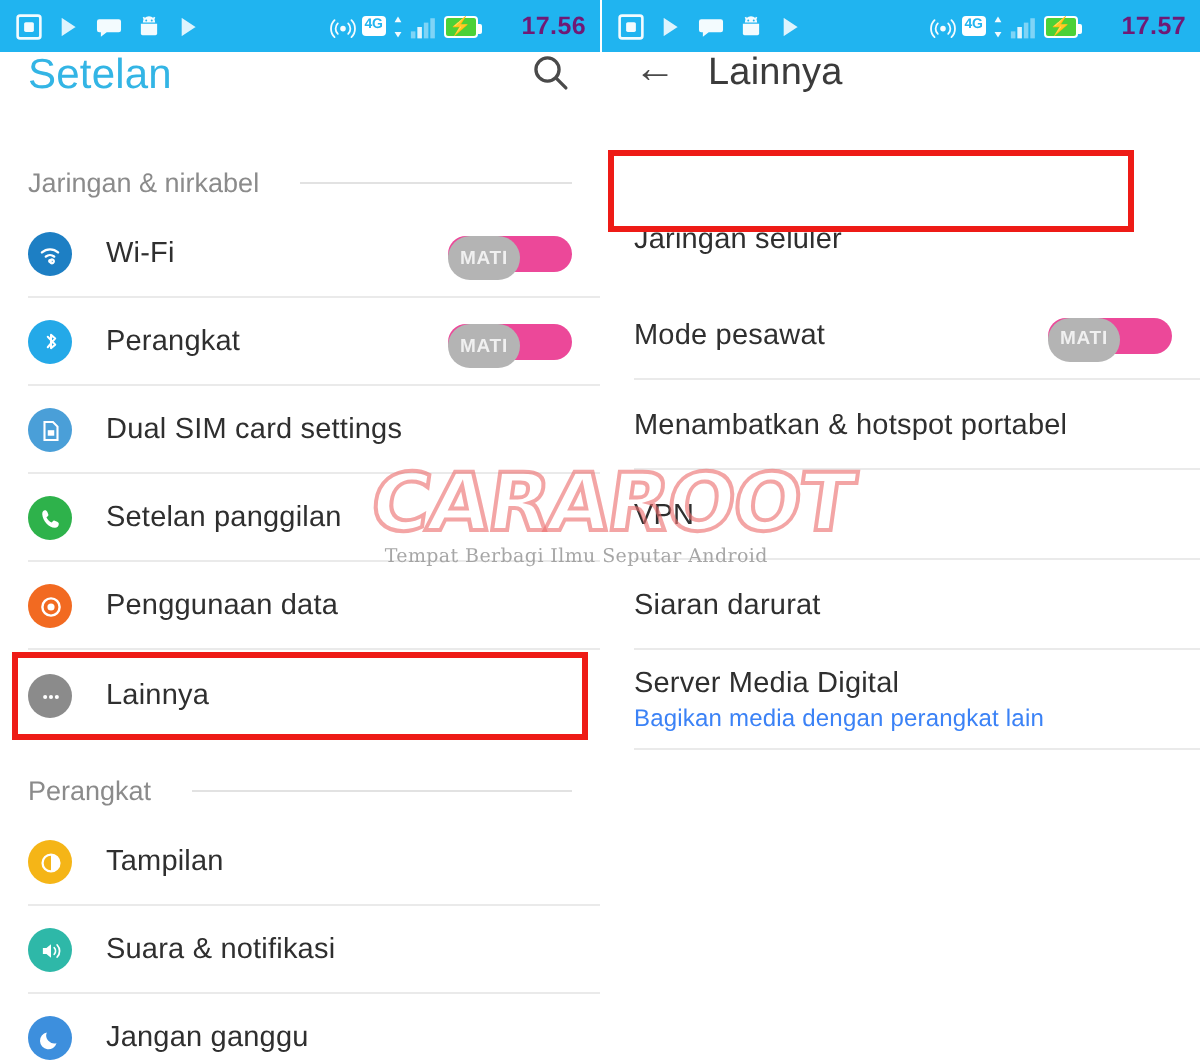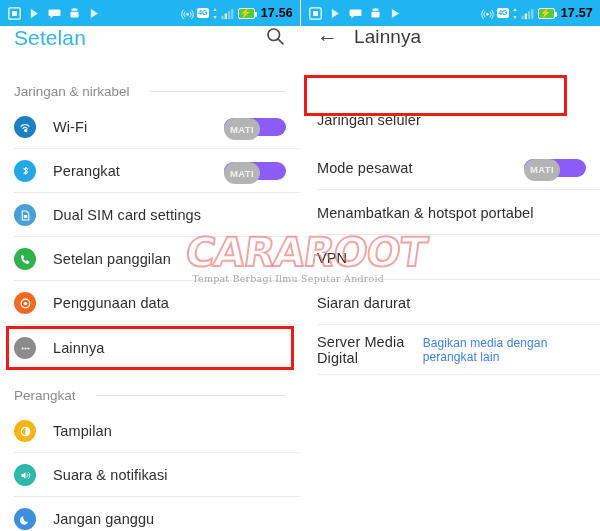--- a/index.html
+++ b/index.html
@@ -16,22 +16,22 @@
   
   .statusbar {
     height: 26px; background: #20b4f0; width: 100%;
     display: flex; align-items: center; padding: 0 7px 0 8px;
     position: relative;
   }
   .sb-left { display: flex; align-items: center; gap: 7px; }
   .sb-right { display: flex; align-items: center; gap: 3px; margin-left: auto; }
   .sb-ico { opacity: .95; display: block; }
   .sb-time {
-    color: #000000; font-size: 12.5px; font-weight: bold;
-    letter-spacing: .2px; margin-left: 3px;
+    color: #701a75; font-size: 12.5px; font-weight: bold;
+    letter-spacing: .2px; margin-left: 19px;
   }
   .badge4g {
     background: #ffffff; color: #20b4f0; font-size: 7px; font-weight: bold;
     border-radius: 2px; padding: 1px 1.5px; line-height: 8px;
     letter-spacing: -.2px;
   }
   .batt {
     width: 17px; height: 11px; border: 1.5px solid #ffffff; border-radius: 2px;
     position: relative; background: #4cd137; display: flex;
     align-items: center; justify-content: center;
@@ -81,30 +81,30 @@
     position: absolute; left: 14px; right: 0; bottom: 0;
     height: 1px; background: #eaeaea;
   }
   .circ {
     width: 22px; height: 22px; border-radius: 50%;
     display: flex; align-items: center; justify-content: center;
     flex: 0 0 22px; margin-right: 17px;
   }
   .row-label { font-size: 14.5px; color: #2f2f2f; letter-spacing: .1px; }
   .row-sub { font-size: 12px; color: #3b82f6; margin-top: 2px; letter-spacing: .1px; }
-  .txtwrap { display: flex; flex-direction: row; justify-content: center; }
+  .txtwrap { display: flex; flex-direction: column; justify-content: center; }
 
   
   .row.noicon { padding-left: 16px; }
   .row.noicon .divider { left: 16px; }
 
   
   .toggle {
     margin-left: auto; width: 62px; height: 18px; border-radius: 11px;
-    background: #8b5cf6; position: relative; flex: 0 0 62px;
+    background: #ec4899; position: relative; flex: 0 0 62px;
   }
   .knob {
     position: absolute; left: 0; top: 0; width: 36px; height: 22px;
     border-radius: 11px; background: #b4b4b4;
     display: flex; align-items: center; justify-content: center;
   }
   .knob span {
     font-size: 9.5px; color: #f0f0f0; font-weight: bold; letter-spacing: .4px;
   }
 

